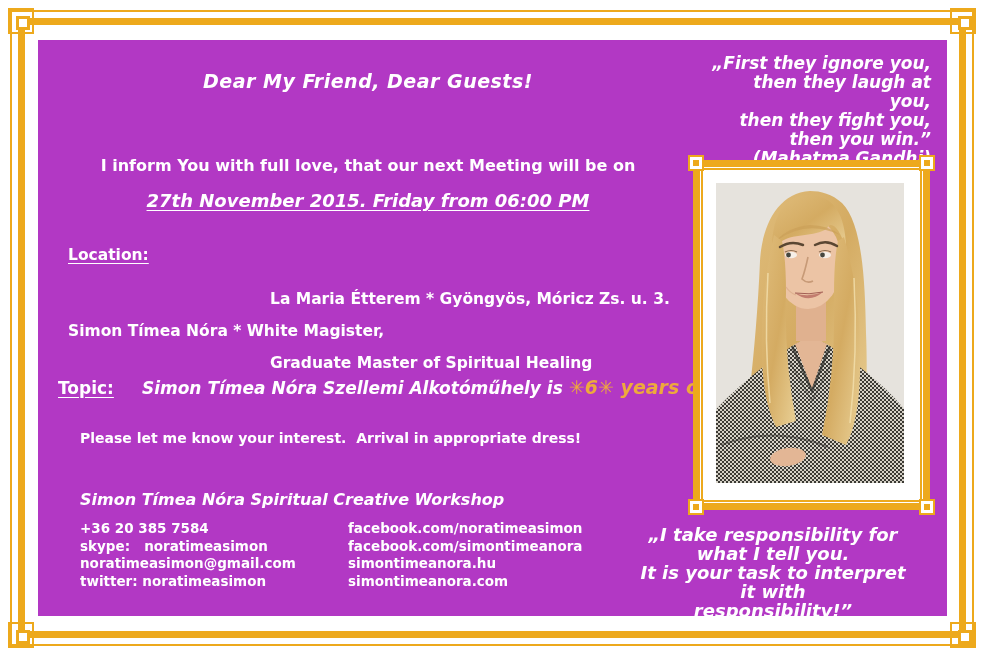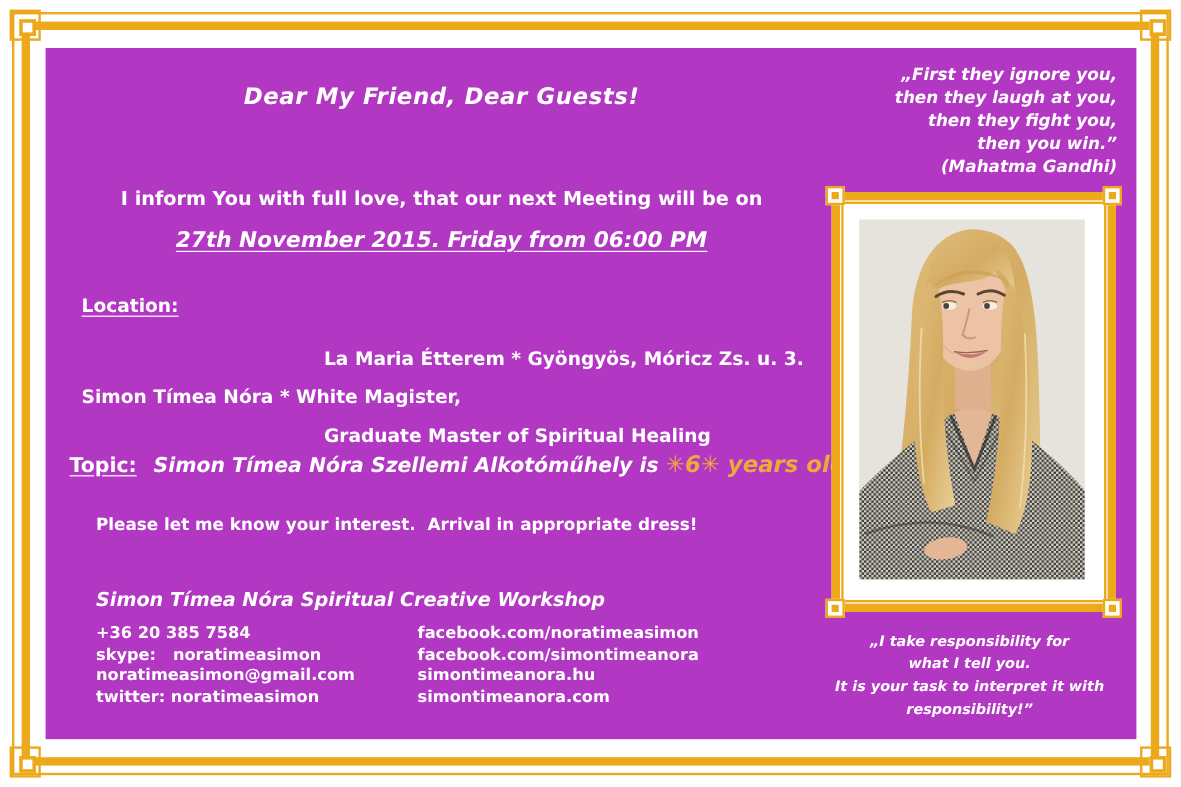--- a/index.html
+++ b/index.html
@@ -35,42 +35,42 @@
   }
 
   .title {
     position: absolute; top: 30px; left: 0; width: 660px;
     text-align: center; font-size: 19px; font-weight: bold; font-style: italic;
     letter-spacing: 0.5px;
   }
 
   .quote-top {
     position: absolute; top: 14px; right: 16px; width: 220px;
-    text-align: right; font-size: 14px; font-weight: bold; font-style: italic;
+    text-align: right; font-size: 17px; font-weight: bold; font-style: italic;
     line-height: 19px;
   }
 
   .intro {
     position: absolute; top: 116px; left: 0; width: 660px;
     text-align: center; font-size: 16px; font-weight: bold;
   }
   .date-line {
     position: absolute; top: 150px; left: 0; width: 660px;
     text-align: center; font-size: 18px; font-weight: bold; font-style: italic;
   }
   .date-line span { text-decoration: underline; text-underline-offset: 3px; }
 
   .details { position: absolute; top: 206px; left: 30px; font-size: 15.5px; font-weight: bold; }
   .detail-row { display: flex; height: 32px; align-items: flex-start; }
   .detail-label { width: 202px; text-decoration: underline; text-underline-offset: 3px; }
   .detail-value { white-space: nowrap; margin-top: 44px; }
 
   .topic-line { position: absolute; top: 336px; left: 20px; font-size: 17px; font-weight: bold; white-space: nowrap; }
   .topic-label { text-decoration: underline; text-underline-offset: 3px; }
-  .topic-text { font-style: italic; margin-left: 14px; }
+  .topic-text { font-style: italic; margin-left: 28px; }
   .topic-highlight { font-style: italic; color: var(--gold_text); font-size: 19px; margin-left: 6px; }
 
   .note { position: absolute; top: 390px; left: 42px; font-size: 14px; font-weight: bold; white-space: pre; }
 
   .workshop { position: absolute; top: 450px; left: 42px; font-size: 16px; font-weight: bold; font-style: italic; }
 
   .contacts { position: absolute; top: 480px; left: 42px; display: flex; font-size: 13.5px; font-weight: bold; line-height: 17.5px; }
   .contacts-col-left { width: 268px; }
   .contact-line { white-space: pre; }
 
@@ -83,22 +83,22 @@
   .photo-area { position: absolute; left: 16px; top: 16px; width: 188px; height: 300px; overflow: hidden; background: #e9e6e1; }
   .photo-area svg { display: block; }
   .pknot { position: absolute; width: 16px; height: 16px; border: 2px solid var(--gold); background: #ffffff; }
   .pknot::after { content: ""; position: absolute; left: 3px; top: 3px; width: 6px; height: 6px; background: var(--gold); }
   .pknot.tl { left: -12px; top: -12px; }
   .pknot.tr { right: -12px; top: -12px; }
   .pknot.bl { left: -12px; bottom: -12px; }
   .pknot.br { right: -12px; bottom: -12px; }
 
   .quote-bottom {
-    position: absolute; top: 485px; left: 630px; width: 280px;
-    text-align: center; font-size: 12px; font-weight: bold; font-style: italic;
+    position: absolute; top: 485px; left: 595px; width: 280px;
+    text-align: center; font-size: 18px; font-weight: bold; font-style: italic;
     line-height: 19px;
   }
 </style>
 </head>
 <body>
 
 <div class="page">
 
   <div class="frame-thin"></div>
   <div class="frame-thick"></div>

